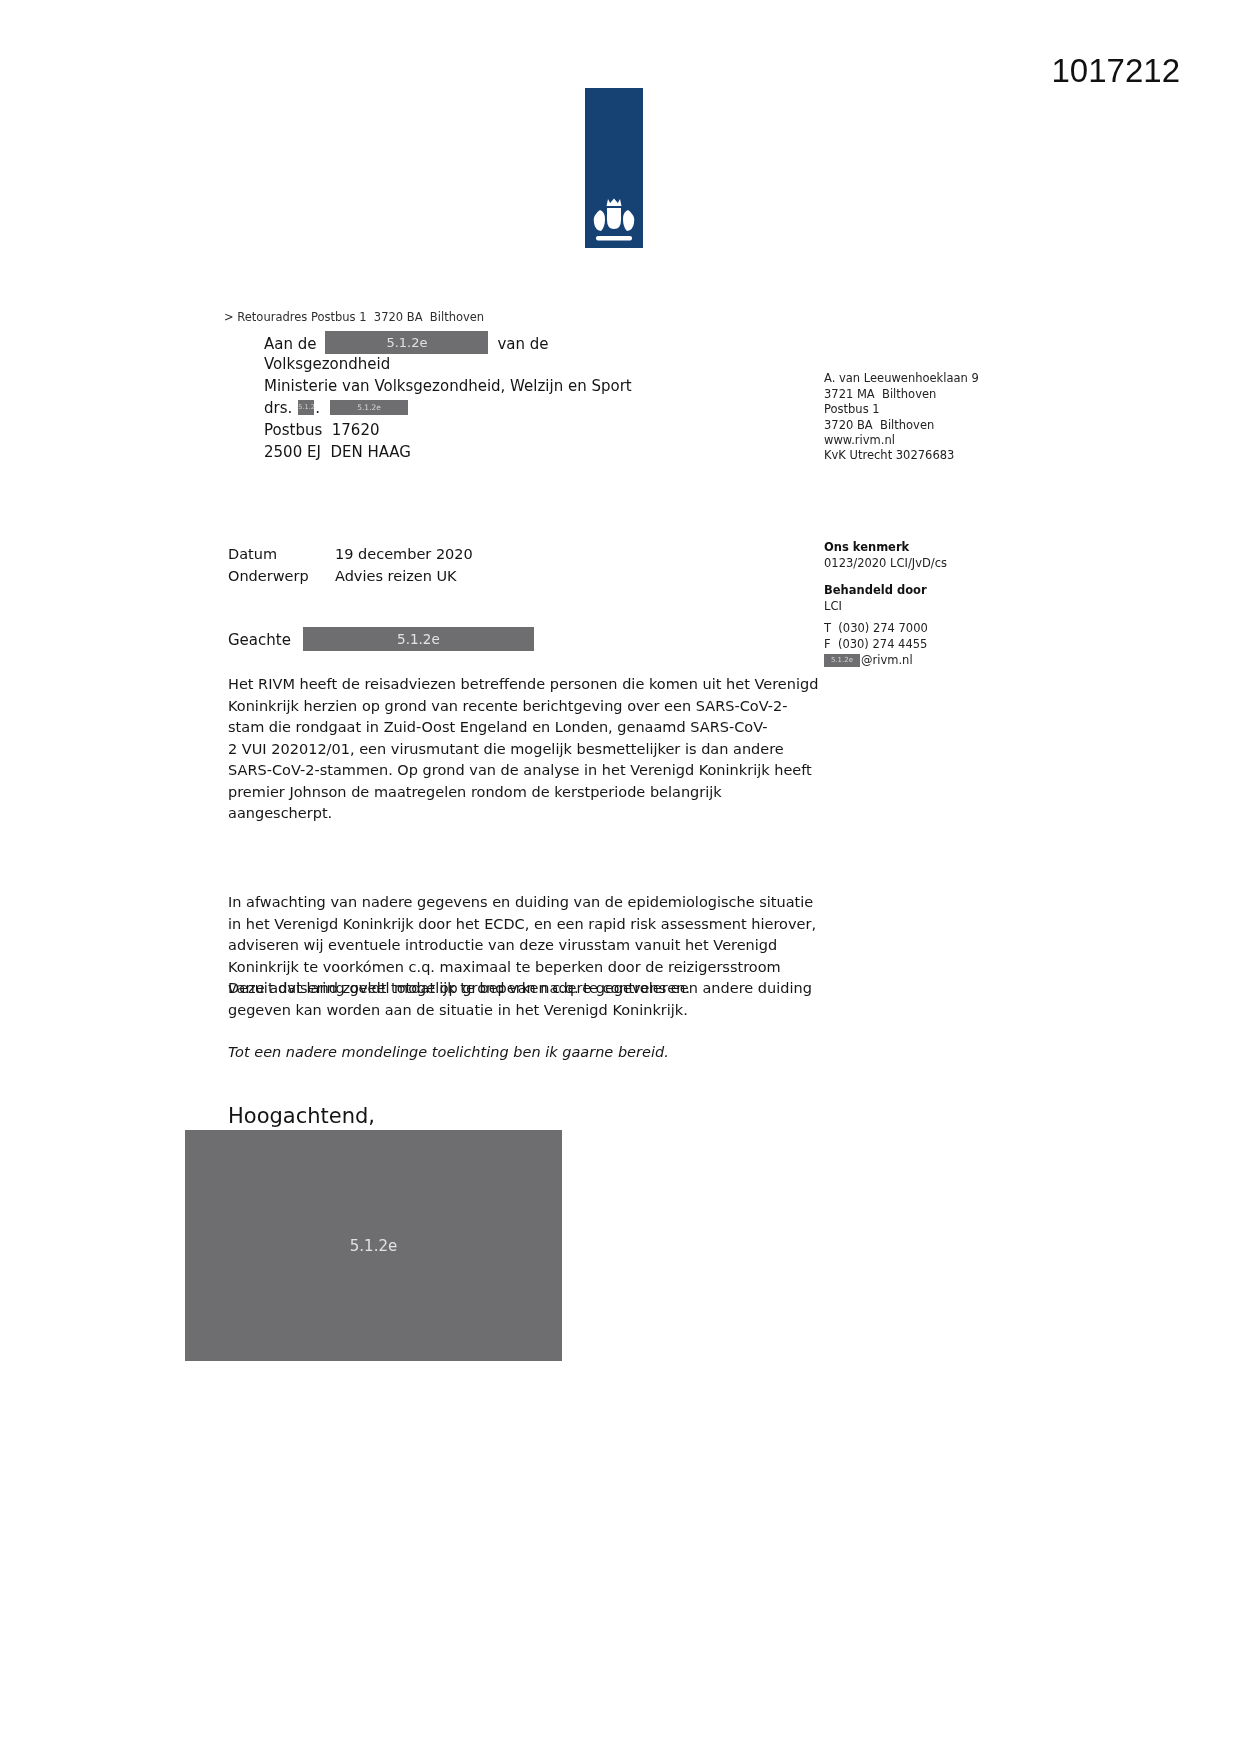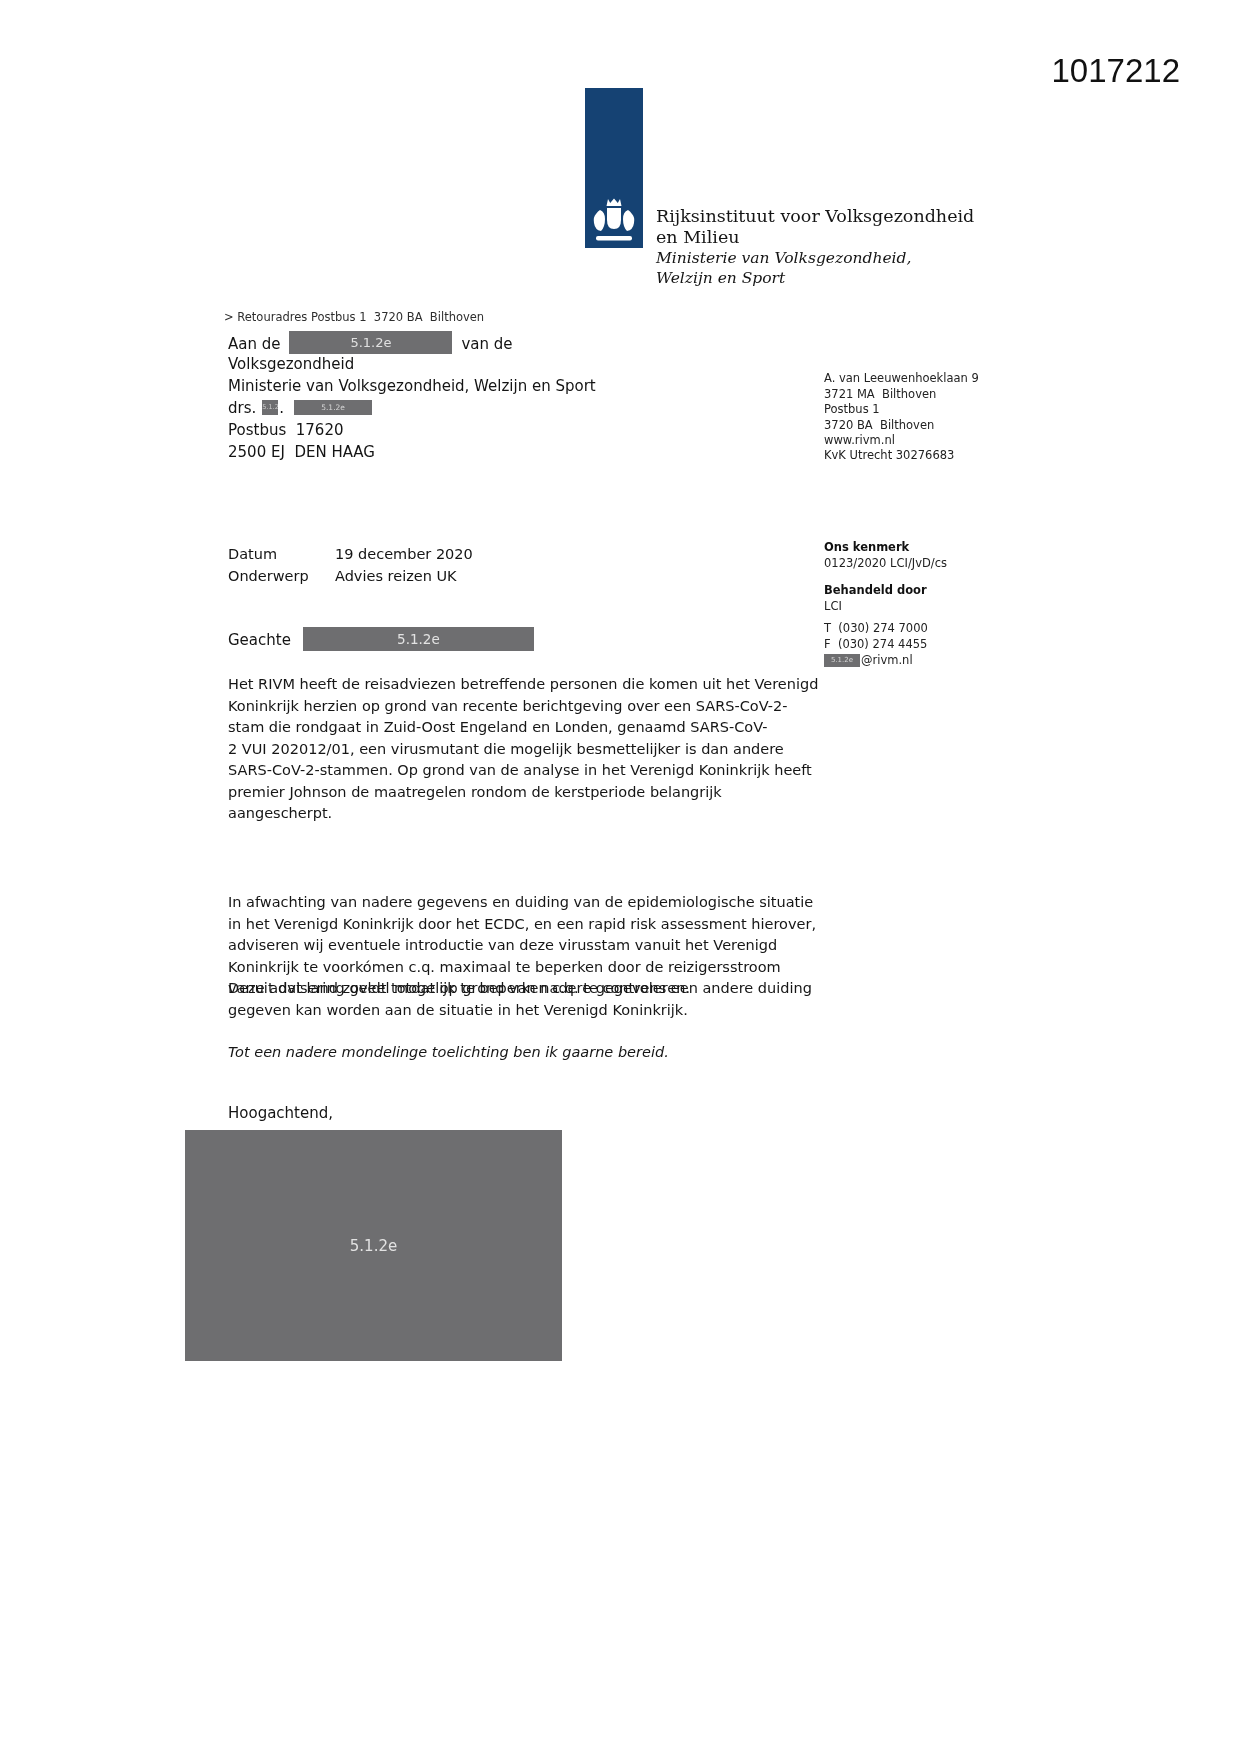--- a/index.html
+++ b/index.html
@@ -25,21 +25,21 @@
   
   .logo-bar{left:585px;top:88px;width:58px;height:160px;background:#154273;}
   .crest{position:absolute;left:6px;top:108px;width:46px;height:50px;}
   .logo-text{left:656px;top:206px;width:330px;font-family:"DejaVu Serif", serif;}
   .logo-text .org{font-size:17.5px;line-height:21px;color:#151515;}
   .logo-text .ministry{font-size:15.5px;line-height:20px;font-style:italic;color:#151515;}
 
   
   .retour{left:224px;top:310px;font-size:11.5px;color:#2e2e2e;}
   .recipient{left:228px;top:331px;font-size:15px;color:#141414;}
-  .recipient .r-line{height:22px;line-height:22px;white-space:pre;}
+  .recipient .r-line{height:22px;line-height:22px;white-space:pre;margin-left:36px;}
 
   
   .rx{
     display:inline-block;background:#6e6e70;color:#e0e0e0;
     text-align:center;vertical-align:middle;
     font-size:13px;line-height:1;
   }
   .rx .rx-label{display:inline-block;}
   .rx-med{width:163px;height:23px;line-height:23px;margin:0 9px 3px 9px;}
   .rx-drs-sm{width:16px;height:15px;line-height:15px;font-size:6.5px;margin:0 1px 2px 6px;overflow:hidden;color:#cfcfcf;}
@@ -54,21 +54,21 @@
   
   .meta-row{left:228px;font-size:14.5px;color:#141414;white-space:pre;}
   .meta-label{display:inline-block;width:107px;}
 
   
   .salutation{left:228px;top:627px;font-size:15px;color:#141414;}
 
   
   .para{left:228px;width:610px;font-size:14.5px;line-height:21.5px;color:#161616;}
   .p1{top:674px;} .p2{top:848px;margin-top:44px;} .p3{top:978px;} .p4{top:1042px;font-style:italic;}
-  .closing{left:228px;top:1104px;font-size:15px;color:#141414;}
+  .closing{left:228px;top:1104px;font-size:21px;color:#141414;}
 
   .sig-box{
     left:185px;top:1130px;width:377px;height:231px;background:#6e6e70;
     display:flex;align-items:center;justify-content:center;
     color:#e2e2e2;font-size:15px;
   }
 </style>
 </head>
 <body>
 
@@ -81,26 +81,20 @@
       <g fill="#ffffff">
         <path d="M17 3 l2.2 4 3.8-4.5 3.8 4.5 2.2-4 1.5 7 h-15 z"></path>
         <path d="M16 12 h14 v12 q0 9 -7 9 q-7 0 -7 -9 z"></path>
         <path d="M9 14 q5 2 5 9 q0 8 -4 12 q-6 -1 -7 -8 q-1 -6 2 -9 q2 -3 4 -4 z"></path>
         <path d="M37 14 q-5 2 -5 9 q0 8 4 12 q6 -1 7 -8 q1 -6 -2 -9 q-2 -3 -4 -4 z"></path>
         <rect x="5" y="40" width="36" height="4.5" rx="2"></rect>
       </g>
     </svg>
   </div>
 
-  <div class="abs logo-text">
-    <div class="org">Rijksinstituut voor Volksgezondheid</div>
-    <div class="org">en Milieu</div>
-    <div class="ministry">Ministerie van Volksgezondheid,</div>
-    <div class="ministry">Welzijn en Sport</div>
-  </div>
 
   <div class="abs retour pre">&gt; Retouradres Postbus 1  3720 BA  Bilthoven</div>
 
   <div class="abs recipient">
     <div class="r-line"><span>Aan de</span><span class="rx rx-med"><span class="rx-label">5.1.2e</span></span><span>van de</span></div>
     <div class="r-line">Volksgezondheid</div>
     <div class="r-line">Ministerie van Volksgezondheid, Welzijn en Sport</div>
     <div class="r-line"><span>drs.</span><span class="rx rx-drs-sm"><span class="rx-label">5.1.2e</span></span><span>.</span><span class="rx rx-drs"><span class="rx-label">5.1.2e</span></span></div>
     <div class="r-line">Postbus  17620</div>
     <div class="r-line">2500 EJ  DEN HAAG</div>

